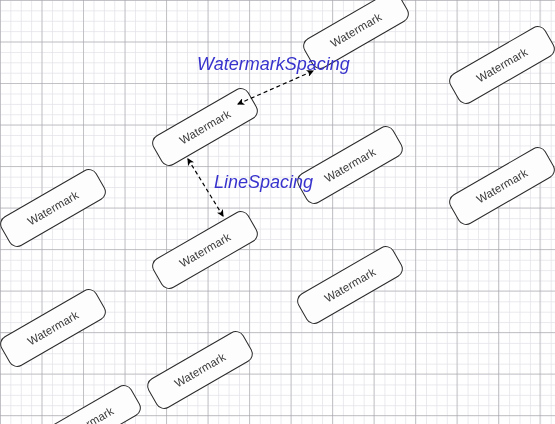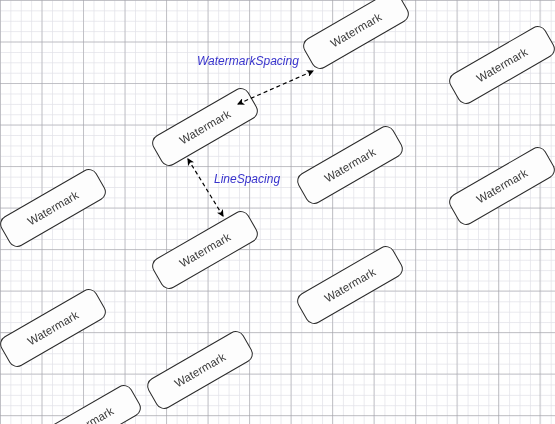--- a/index.html
+++ b/index.html
@@ -50,21 +50,21 @@
     position: absolute;
     left: 0;
     top: 0;
     width: 555px;
     height: 424px;
     pointer-events: none;
   }
   .ann {
     position: absolute;
     font-style: italic;
-    font-size: 12px;
+    font-size: 18px;
     color: #3833cc;
     font-family: "Liberation Sans", sans-serif;
     white-space: nowrap;
   }
 </style>
 </head>
 <body>
 
 <div id="canvas">
 

